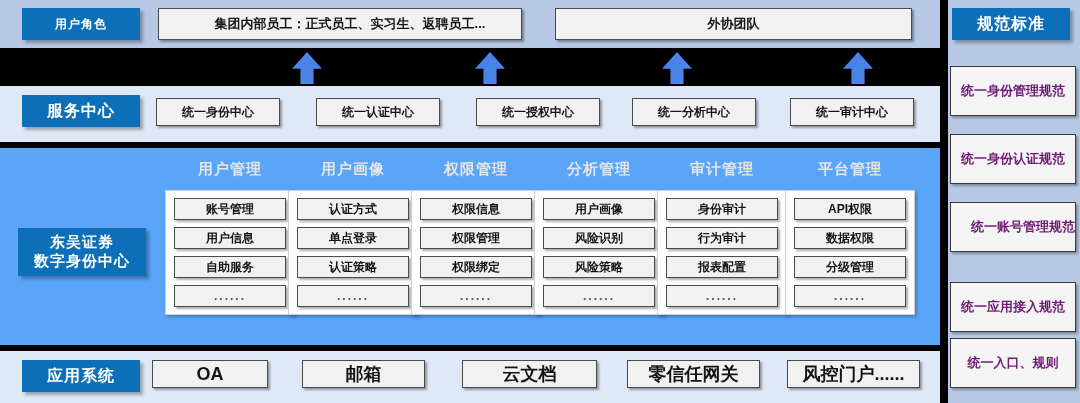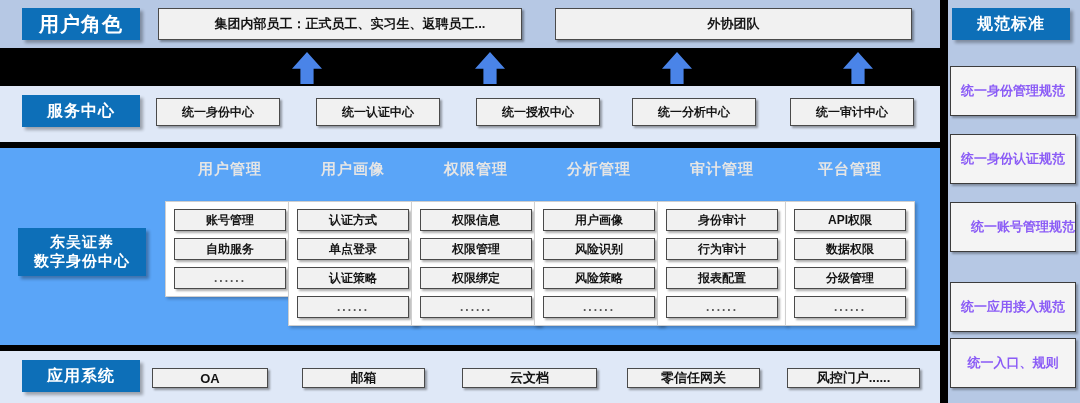--- a/index.html
+++ b/index.html
@@ -35,21 +35,21 @@
     color: #ffffff;
     font-weight: bold;
     display: flex;
     align-items: center;
     justify-content: center;
     text-align: center;
     letter-spacing: 1px;
     box-shadow: 3px 3px 3px rgba(0,0,0,0.30);
     line-height: 1.25;
   }
-  #label-roles   { left: 22px; top: 8px;   width: 118px; height: 32px; font-size: 20px; }
+  #label-roles   { left: 22px; top: 8px;   width: 118px; height: 32px; font-size: 12px; }
   #label-service { left: 22px; top: 95px;  width: 118px; height: 32px; font-size: 16px; }
   #label-core    { left: 18px; top: 228px; width: 128px; height: 48px; font-size: 15px; flex-direction: column; }
   #label-apps    { left: 22px; top: 360px; width: 118px; height: 32px; font-size: 16px; }
 
   
   .gbox {
     position: absolute;
     background: #f1f1f1;
     border: 1px solid #4a4a4a;
     display: flex;
@@ -103,21 +103,21 @@
   .col-title {
     height: 22px;
     font-size: 15px;
     font-weight: bold;
     color: #e5e5e5;
     text-align: center;
     line-height: 22px;
     letter-spacing: 1px;
   }
   .col-panel {
-    margin-top: 21px;
+    margin-top: 10px;
     background: #ffffff;
     border: 1px solid #cfcfcf;
     padding: 7px 8px;
     box-shadow: 2px 2px 3px rgba(0,0,0,0.25);
   }
   .cell {
     height: 22px;
     background: #f1f1f1;
     border: 1px solid #4a4a4a;
     font-size: 12px;
@@ -126,21 +126,21 @@
     display: flex;
     align-items: center;
     justify-content: center;
     margin-bottom: 7px;
     box-shadow: 2px 2px 2px rgba(0,0,0,0.32);
   }
   .cell:last-child { margin-bottom: 0; }
   .cell.ellipsis { color: #555; letter-spacing: 2px; }
 
   
-  .app-box { top: 360px; height: 20px; font-size: 13px; margin-top: 8px; }
+  .app-box { top: 360px; height: 28px; font-size: 18px; }
   #app-0 { left: 152px; width: 116px; }
   #app-1 { left: 302px; width: 123px; }
   #app-2 { left: 462px; width: 135px; }
   #app-3 { left: 627px; width: 133px; }
   #app-4 { left: 787px; width: 133px; }
 
   
   #rail {
     position: absolute;
     left: 948px; top: 0;
@@ -160,21 +160,21 @@
     box-shadow: 3px 3px 3px rgba(0,0,0,0.30);
   }
   .std-box {
     position: absolute;
     left: 950px;
     width: 126px; height: 50px;
     background: #f4f4f4;
     border: 1px solid #3c3c3c;
     font-size: 13px;
     font-weight: bold;
-    color: #8b5cf6;
+    color: #701a75;
     display: flex; align-items: center; justify-content: center;
     text-align: center;
     box-shadow: 2px 2px 2px rgba(0,0,0,0.30);
   }
   #std-0 { top: 66px; }
   #std-1 { top: 134px; }
   #std-2 { top: 202px; padding-left: 20px; }
   #std-3 { top: 276px; margin-top: 6px; }
   #std-4 { top: 338px; }
 </style>
@@ -213,20 +213,21 @@
   <div class="gbox svc-box" id="svc-0">统一身份中心</div>
   <div class="gbox svc-box" id="svc-1">统一认证中心</div>
   <div class="gbox svc-box" id="svc-2">统一授权中心</div>
   <div class="gbox svc-box" id="svc-3">统一分析中心</div>
   <div class="gbox svc-box" id="svc-4">统一审计中心</div>
 
   <div class="col" id="col-0">
     <div class="col-title">用户管理</div>
     <div class="col-panel">
       <div class="cell">账号管理</div>
+      <div class="cell">用户信息</div>
       <div class="cell">自助服务</div>
       <div class="cell ellipsis">......</div>
     </div>
   </div>
 
   <div class="col" id="col-1">
     <div class="col-title">用户画像</div>
     <div class="col-panel">
       <div class="cell">认证方式</div>
       <div class="cell">单点登录</div>

